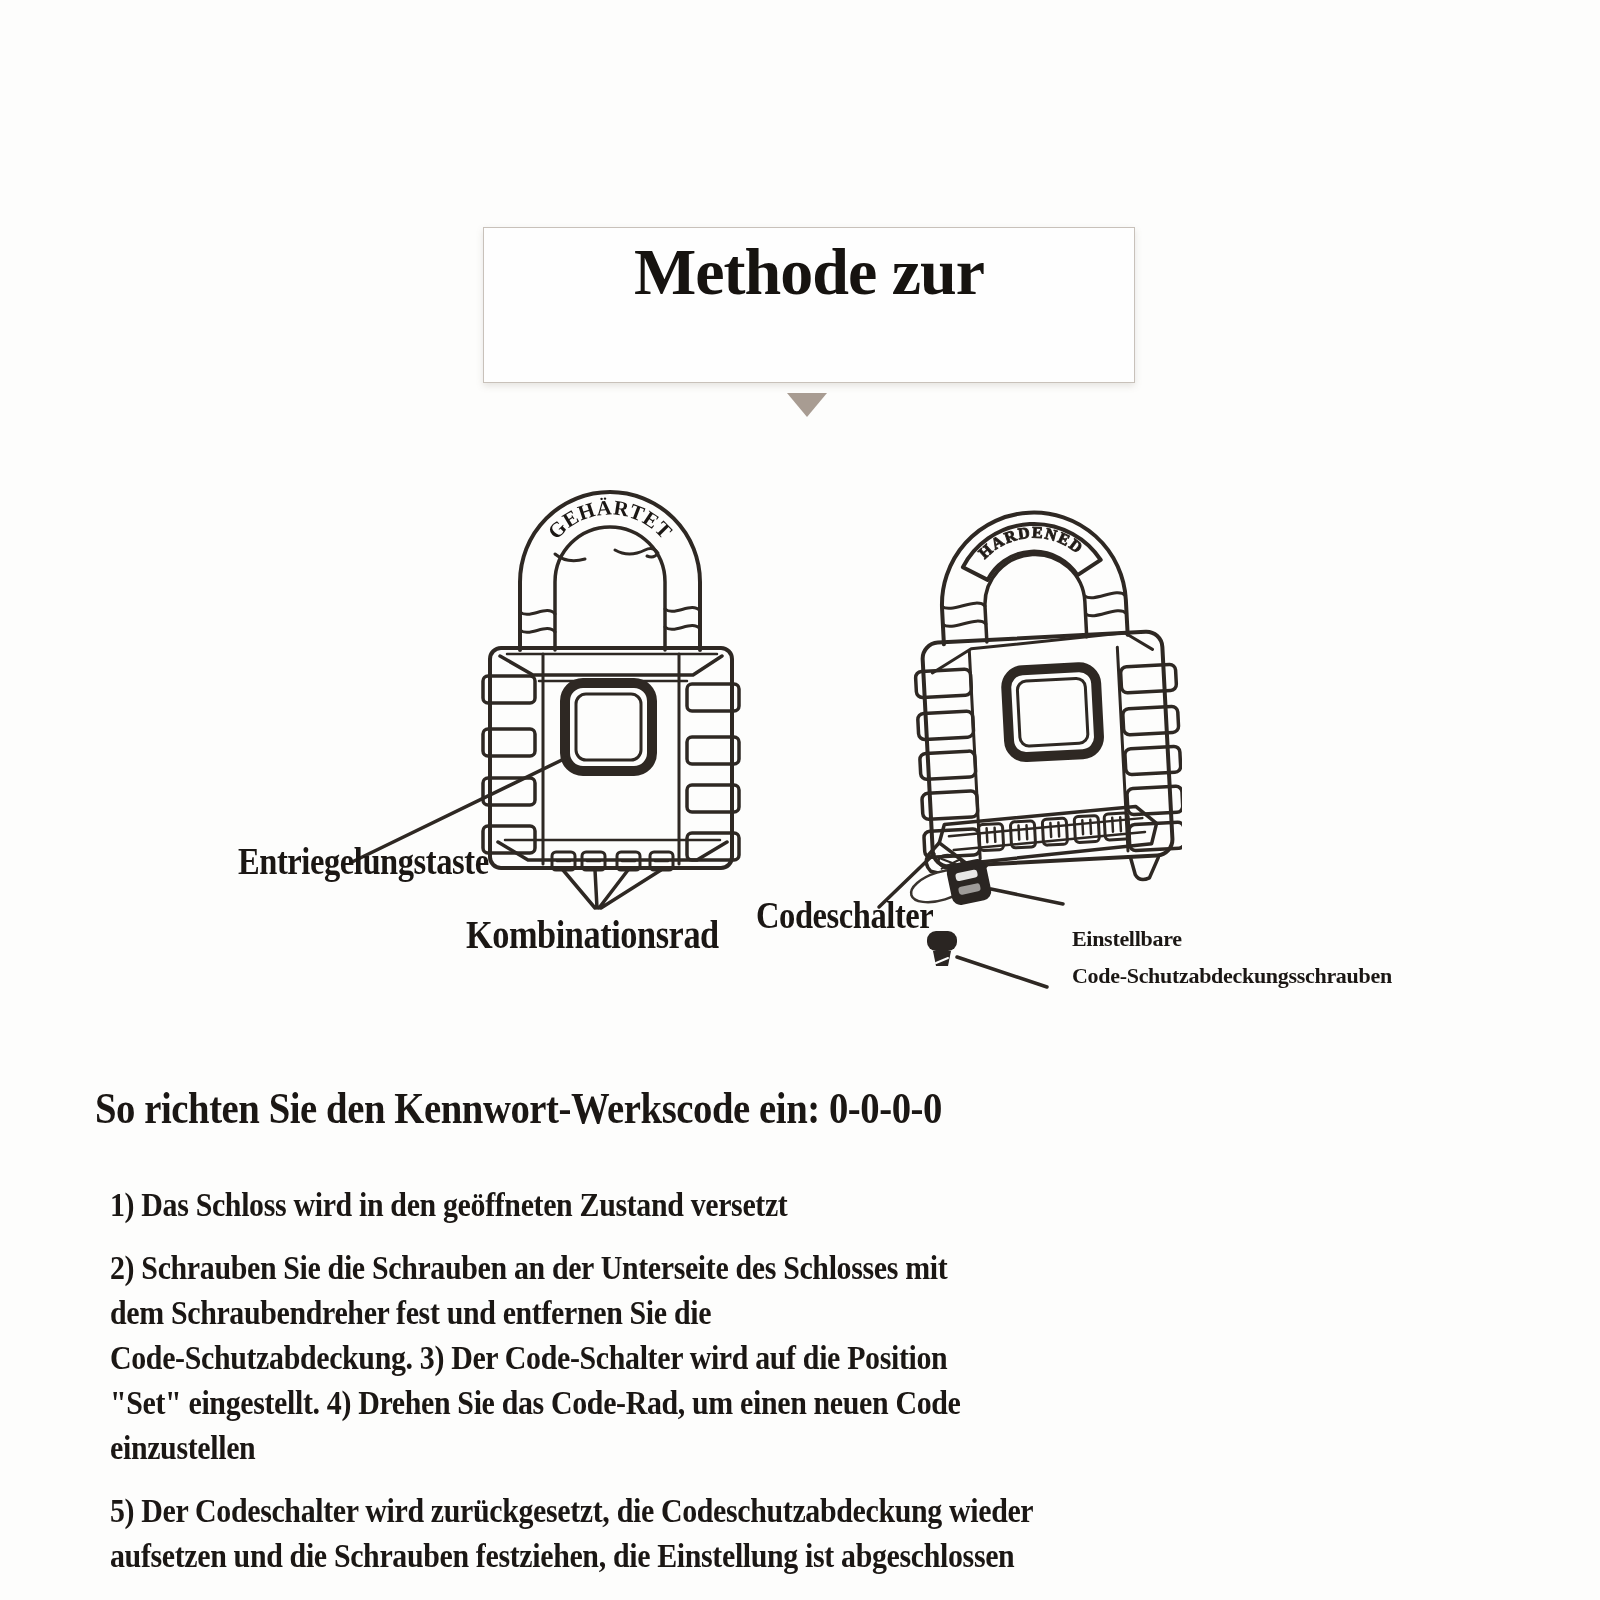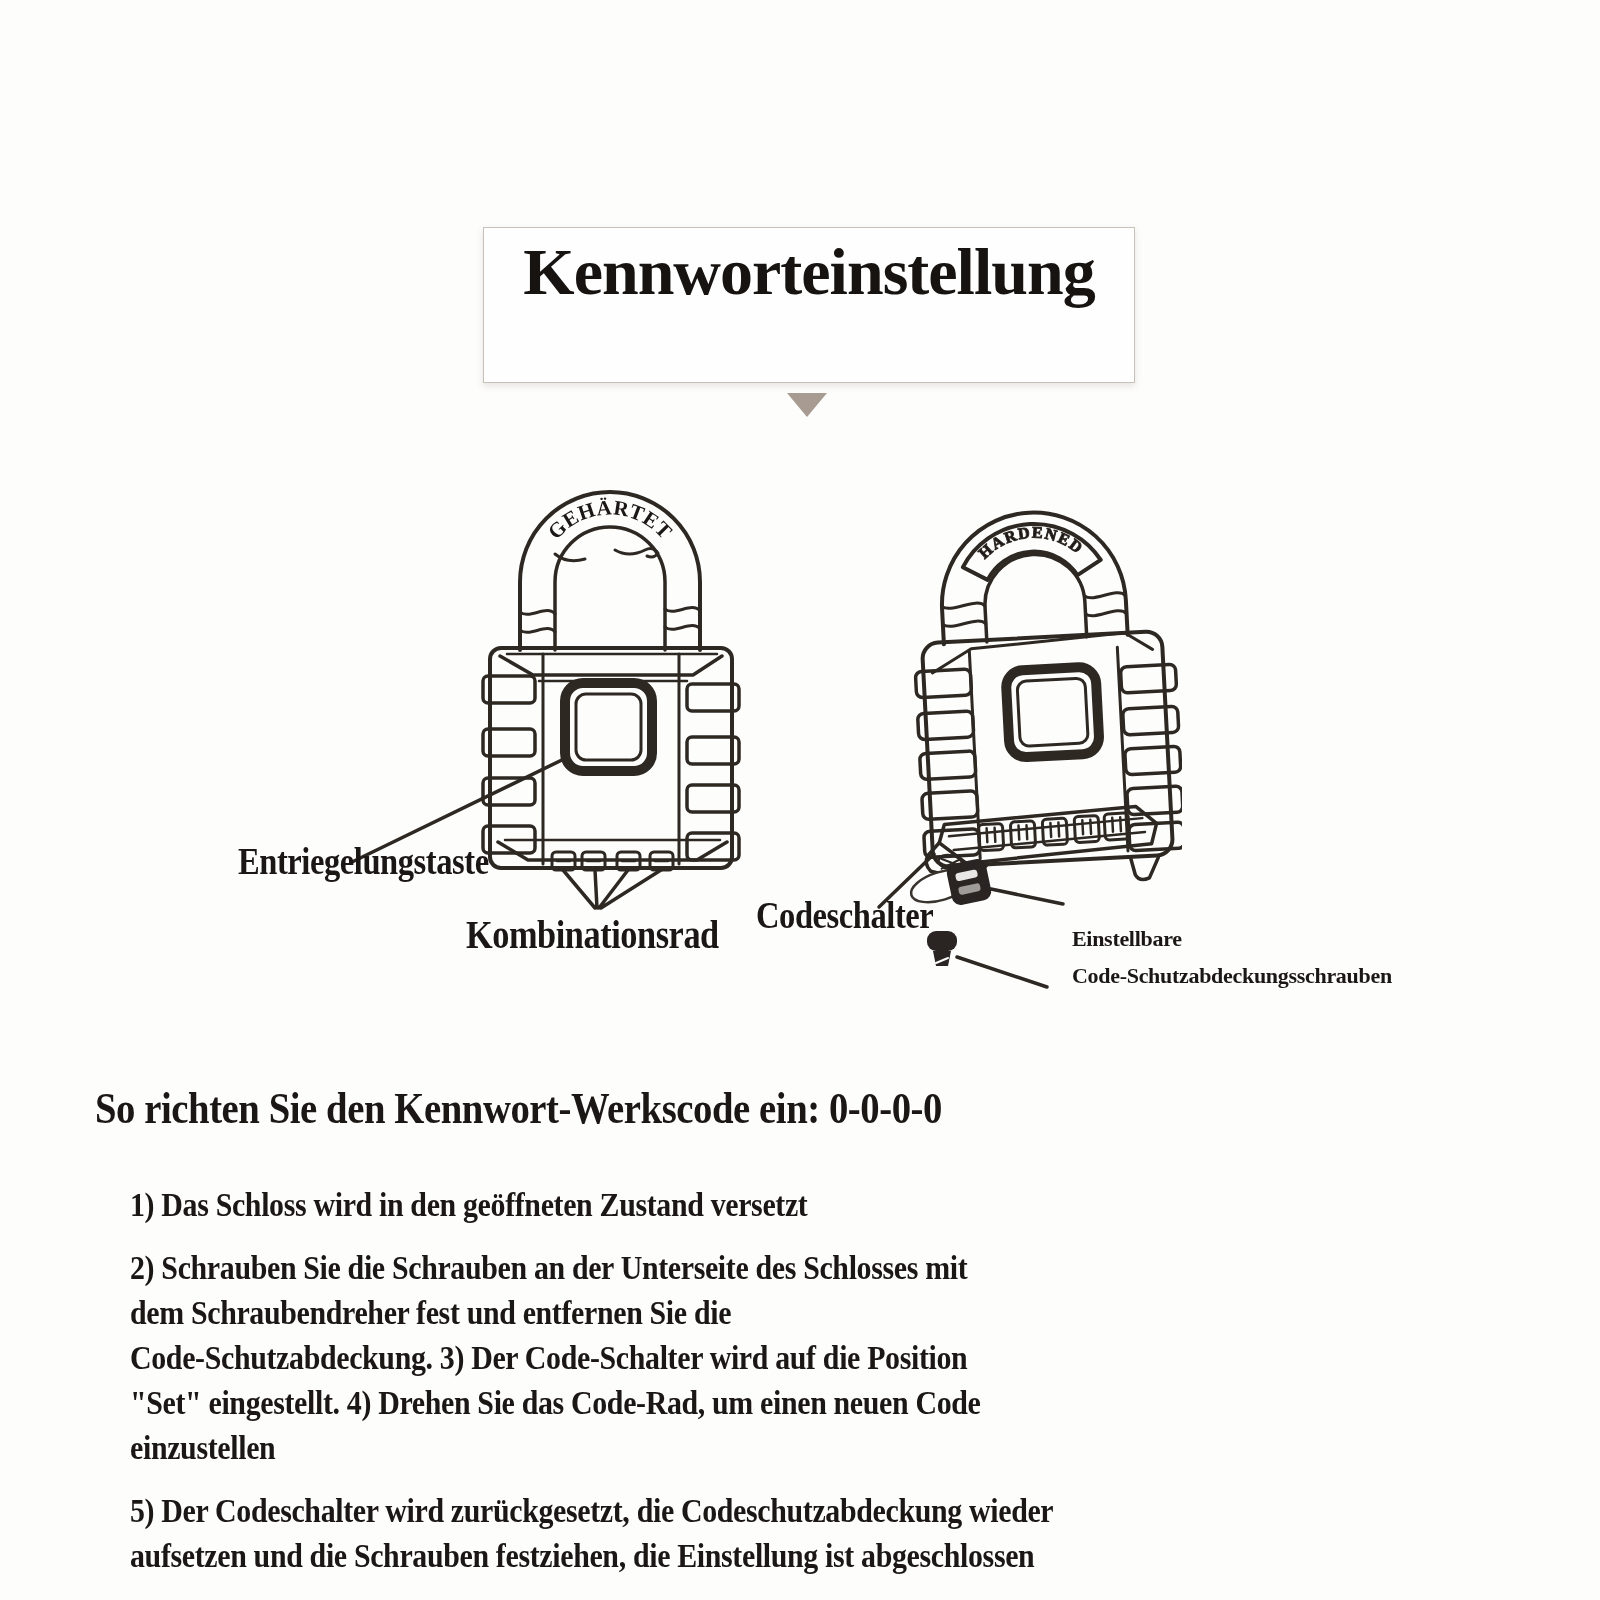--- a/index.html
+++ b/index.html
@@ -37,35 +37,35 @@
   .lbl-release{left:238px;top:840px;font-size:37px;}
   .lbl-wheel{left:466px;top:912px;font-size:39px;}
   .lbl-switch{left:756px;top:894px;font-size:37px;}
   .lbl-screws{left:1072px;top:920px;font-size:22px;line-height:37px;
     white-space:pre-line;transform:none;letter-spacing:-0.3px;}
   
   .heading{
     left:95px;top:1083px;font-size:44px;font-weight:bold;white-space:nowrap;
     transform:scaleX(0.88);transform-origin:left top;letter-spacing:-0.5px;
   }
-  .steps{left:110px;top:1182px;width:1200px;margin-left:20px;}
+  .steps{left:110px;top:1182px;width:1200px;}
   .step-para{
     font-size:34px;font-weight:bold;line-height:45px;letter-spacing:-0.4px;
     white-space:pre-line;margin:0 0 18px 0;
     transform:scaleX(0.88);transform-origin:left top;
   }
   svg{display:block;}
   .sketch{stroke:#2e2823;fill:none;stroke-linecap:round;stroke-linejoin:round;}
   .shackle-text{font-family:"Liberation Serif","DejaVu Serif",serif;font-weight:bold;fill:#1b1714;}
 </style>
 </head>
 <body>
 
 <div class="abs title-box">
-  <div class="title-line">Kennworteinstellung</div>
+  <div class="title-line">Methode zur</div>
 </div>
 <div class="abs down-arrow"></div>
 
 <svg class="abs" style="left:455px;top:462px;" width="290" height="455" viewBox="0 0 290 455">
   <g class="sketch">
 
     <path stroke-width="4" d="M65,188 V120 A90,90 0 0 1 245,120 V188"></path>
     <path stroke-width="3.5" d="M100,188 V120 A55,55 0 0 1 210,120 V188"></path>
 
     <path stroke-width="3" d="M65,150 C74,158 92,142 100,152"></path>

